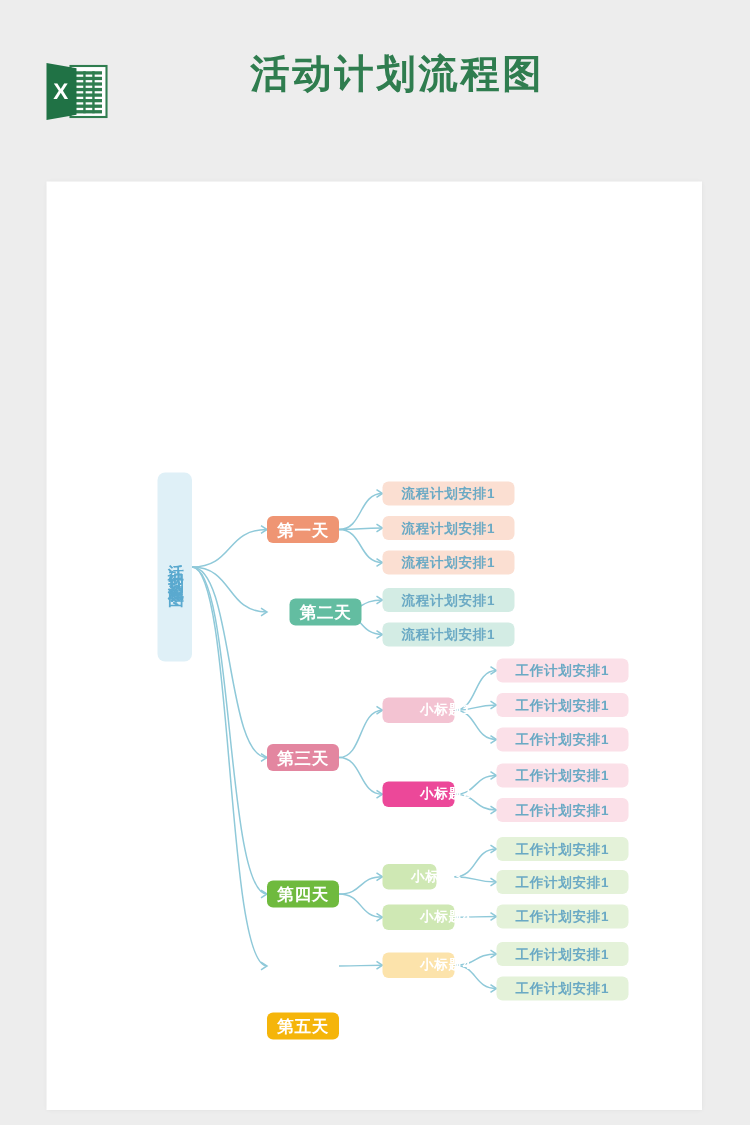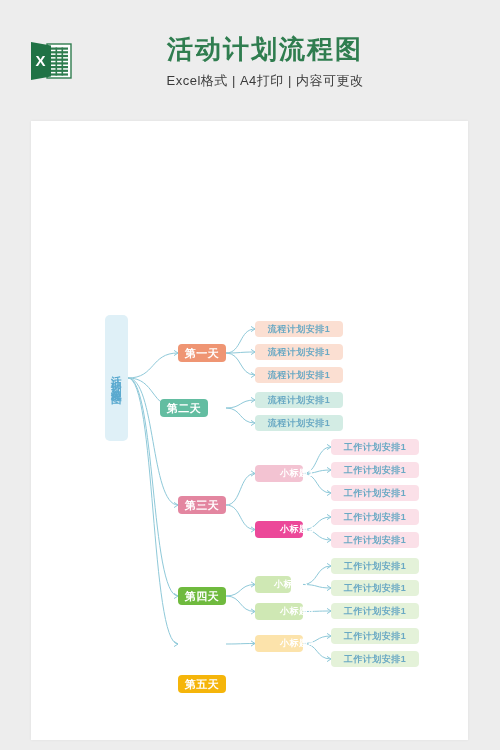--- a/index.html
+++ b/index.html
@@ -135,21 +135,20 @@
       <rect x="21" y="32.4" width="18" height="2.2"></rect>
       <rect x="26.5" y="6.5" width="1.6" height="28"></rect>
       <rect x="32.5" y="6.5" width="1.6" height="28"></rect>
     </g>
     <path d="M2 1 L22 4.5 L22 35.5 L2 39 Z" fill="#207245"></path>
     <text x="11.5" y="25" font-family="'Liberation Sans', sans-serif" font-size="15" font-weight="bold" fill="#ffffff" text-anchor="middle">X</text>
   </svg>
 
   <div id="title-block">
     <div id="main-title">活动计划流程图</div>
-    <div id="subtitle">Excel格式 | A4打印 | 内容可更改</div>
   </div>
 </div>
 
 <div id="page-sheet">
   <div id="mindmap">
 
     <svg id="connectors" viewBox="0 0 437 619">
         <path d="M 97 257 C 124.5 257, 119.5 232, 147 232" fill="none" stroke="#8fc9d9" stroke-width="1"></path>
         <path d="M 143 229.4 L 147 232 L 143 234.6" fill="none" stroke="#8fc9d9" stroke-width="1"></path>
         <path d="M 195 232 C 210.95 232, 208.05 208, 224 208" fill="none" stroke="#8fc9d9" stroke-width="1"></path>
@@ -212,21 +211,21 @@
         </div>
         <div class="node lvl3" style="left: 224px; top: 200px; width: 88px; background: rgb(251, 223, 210); color: rgb(106, 169, 196);">
           <span>流程计划安排1</span>
         </div>
         <div class="node lvl3" style="left: 224px; top: 223px; width: 88px; background: rgb(251, 223, 210); color: rgb(106, 169, 196);">
           <span>流程计划安排1</span>
         </div>
         <div class="node lvl3" style="left: 224px; top: 246px; width: 88px; background: rgb(251, 223, 210); color: rgb(106, 169, 196);">
           <span>流程计划安排1</span>
         </div>
-        <div class="node lvl1" style="left: 129px; top: 278px; width: 48px; background: rgb(99, 189, 161); color: rgb(255, 255, 255);">
+        <div class="node lvl1" style="left: 162px; top: 278px; width: 48px; background: rgb(99, 189, 161); color: rgb(255, 255, 255);">
           <span>第二天</span>
         </div>
         <div class="node lvl3" style="left: 224px; top: 271px; width: 88px; background: rgb(211, 236, 228); color: rgb(106, 169, 196);">
           <span>流程计划安排1</span>
         </div>
         <div class="node lvl3" style="left: 224px; top: 294px; width: 88px; background: rgb(211, 236, 228); color: rgb(106, 169, 196);">
           <span>流程计划安排1</span>
         </div>
         <div class="node lvl1" style="left: 147px; top: 375px; width: 48px; background: rgb(227, 134, 160); color: rgb(255, 255, 255);">
           <span>第三天</span>

